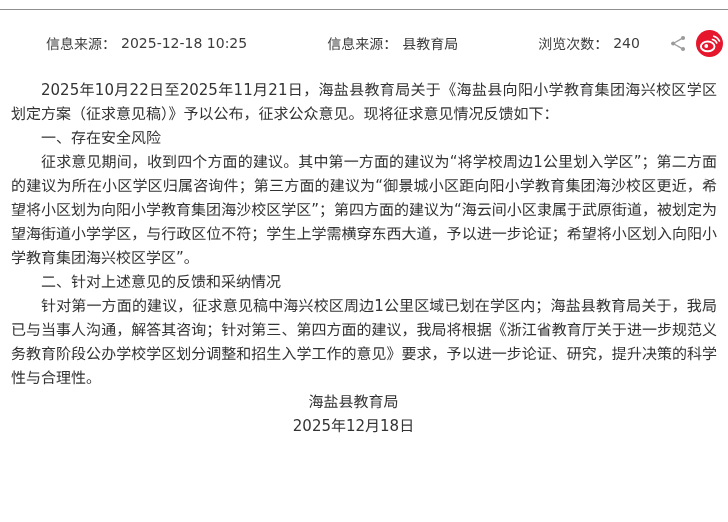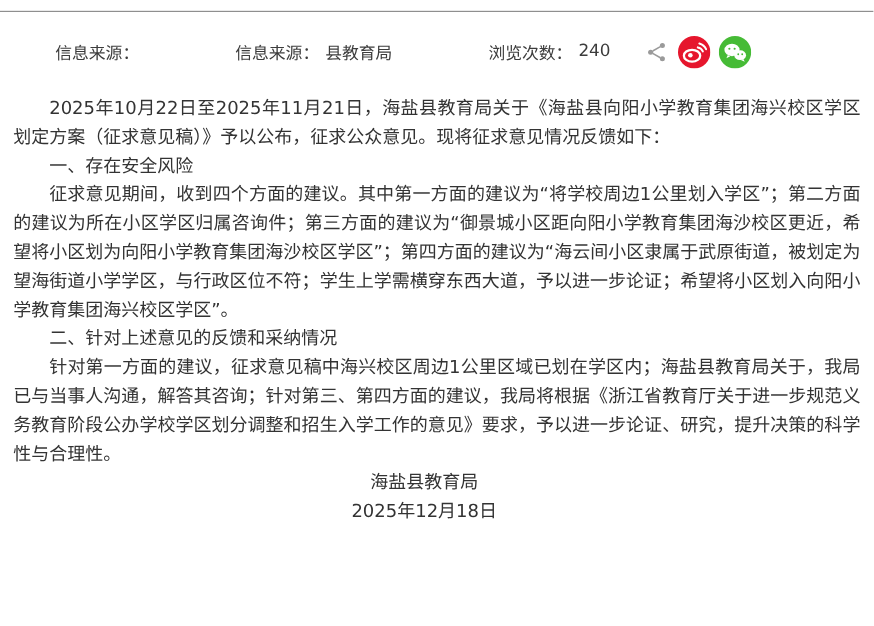--- a/index.html
+++ b/index.html
@@ -67,20 +67,21 @@
 <body>
 
 <div class="page">
 
 
   <div class="divider"></div>
 
   <div class="meta">
     <div class="meta-item">
       <span>信息来源：</span>
+      <span class="val">2025-12-18 10:25</span>
     </div>
     <div class="meta-item">
       <span>信息来源：</span>
       <span class="val">县教育局</span>
     </div>
     <div class="meta-item">
       <span>浏览次数：</span>
       <span class="val">240</span>
     </div>
 

